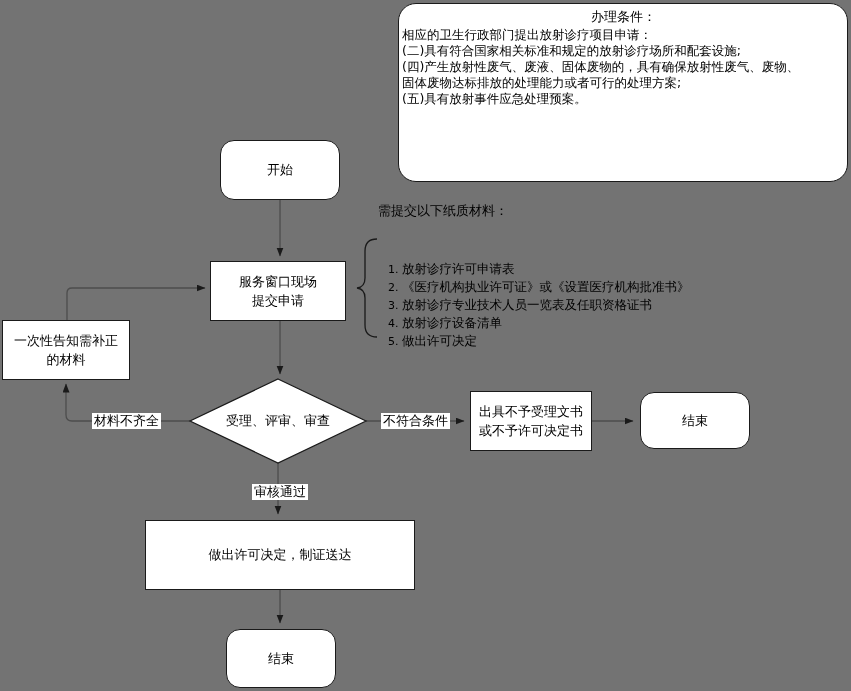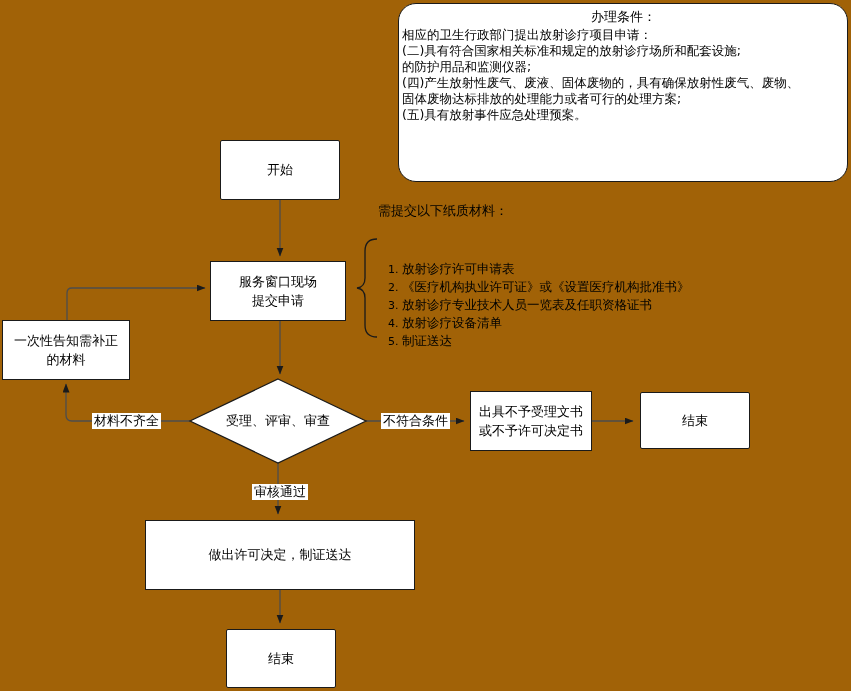--- a/index.html
+++ b/index.html
@@ -1,28 +1,28 @@
 <!DOCTYPE html>
 <html><head>
 <meta charset="utf-8">
 <style>
   html,body{margin:0;padding:0;background:#ffffff;}
   .canvas{
-    position:relative;width:851px;height:691px;background:#a16207;
+    position:relative;width:851px;height:691px;background:#737373;
     font-family:"DejaVu Sans","Liberation Sans",sans-serif;color:#000;
     overflow:hidden;
   }
   svg.wires{position:absolute;left:0;top:0;z-index:1;}
   .node{
     position:absolute;border:1px solid #1a1a1a;background:#fff;
     display:flex;align-items:center;justify-content:center;text-align:center;
     font-size:13px;line-height:1.5;white-space:pre-line;box-sizing:border-box;
     z-index:2;
   }
-  .rounded{border-radius:2px;}
+  .rounded{border-radius:14px;}
   .plain{border:none;background:transparent;}
   .edge-label{
     position:absolute;background:#fff;font-size:13px;line-height:16px;
     padding:0 2px;z-index:3;white-space:nowrap;
   }
   .cond{
     position:absolute;left:398px;top:3px;width:450px;height:179px;
     border:1px solid #1a1a1a;border-radius:18px;box-sizing:border-box;
     background:#fff;font-size:12.5px;line-height:16px;padding:5px 2px 0 3px;
     z-index:2;
@@ -67,33 +67,32 @@
 
     <polygon points="278,379 366,421 278,463 190,421" fill="#ffffff" stroke="#1a1a1a" stroke-width="1.2"></polygon>
 
     <path d="M377,239 Q365,239 365,251 L365,278 Q365,287 357,288 Q365,289 365,298 L365,325 Q365,337 377,337" stroke="#1a1a1a" stroke-width="1.3" fill="none"></path>
   </svg>
 
   <div class="cond">
     <div class="cond-title">办理条件：</div>
     <div class="cond-line">相应的卫生行政部门提出放射诊疗项目申请：</div>
     <div class="cond-line">(二)具有符合国家相关标准和规定的放射诊疗场所和配套设施;</div>
-    <div class="cond-line">的防护用品和监测仪器;</div>
     <div class="cond-line">(四)产生放射性废气、废液、固体废物的，具有确保放射性废气、废物、</div>
     <div class="cond-line">固体废物达标排放的处理能力或者可行的处理方案;</div>
     <div class="cond-line">(五)具有放射事件应急处理预案。</div>
   </div>
 
   <div class="mat-heading">需提交以下纸质材料：</div>
   <ol class="mats">
     <li>放射诊疗许可申请表</li>
     <li>《医疗机构执业许可证》或《设置医疗机构批准书》</li>
     <li>放射诊疗专业技术人员一览表及任职资格证书</li>
     <li>放射诊疗设备清单</li>
-    <li>制证送达</li>
+    <li>做出许可决定</li>
   </ol>
 
   <div class="node rounded" style="left:220px;top:140px;width:120px;height:60px;">开始</div>
 
   <div class="node" style="left:2px;top:320px;width:128px;height:60px;">一次性告知需补正
 的材料</div>
 
   <div class="node" style="left:210px;top:261px;width:136px;height:60px;">服务窗口现场
 提交申请</div>
 

